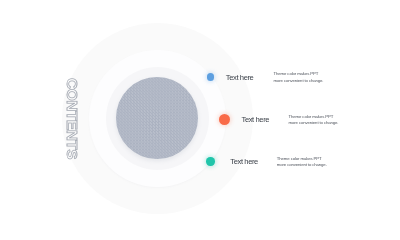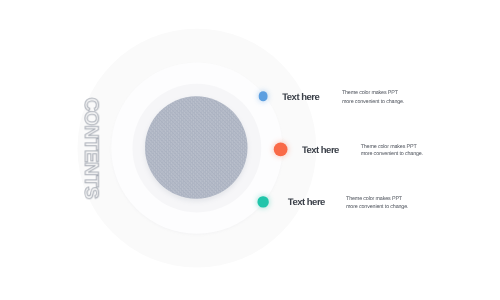--- a/index.html
+++ b/index.html
@@ -15,21 +15,21 @@
           box-shadow:0 2px 4px rgba(130,140,160,0.16);overflow:hidden;}
   #dotted::after{content:"";position:absolute;inset:-20px;
      background-image:repeating-conic-gradient(rgba(255,255,255,0.17) 0% 25%, rgba(255,255,255,0) 0% 50%);
      background-size:2.1px 2.1px;transform:rotate(45deg);}
   .contents{position:absolute;left:78.2px;top:77.6px;
     transform:rotate(90deg) translateZ(0);transform-origin:0 0;
     font-size:15.5px;font-weight:700;letter-spacing:-0.52px;white-space:nowrap;
     line-height:11.2px;
     color:transparent;-webkit-text-stroke:0.78px #a5aab3;}
   .bullet{position:absolute;border-radius:50%;}
-  .title{position:absolute;font-size:7.6px;font-weight:700;letter-spacing:-0.4px;
+  .title{position:absolute;font-size:7.6px;font-weight:400;letter-spacing:-0.4px;
          color:#3b4049;white-space:nowrap;line-height:7.6px;transform:translateZ(0);}
   .body{position:absolute;font-size:4.3px;letter-spacing:-0.12px;color:#4e535c;
         line-height:6.5px;white-space:nowrap;-webkit-font-smoothing:antialiased;transform:translateZ(0);}
 </style>
 </head>
 <body>
 
 <div class="slide">
   <div class="ring" id="ring1"></div>
   <div class="ring" id="ring2"></div>

